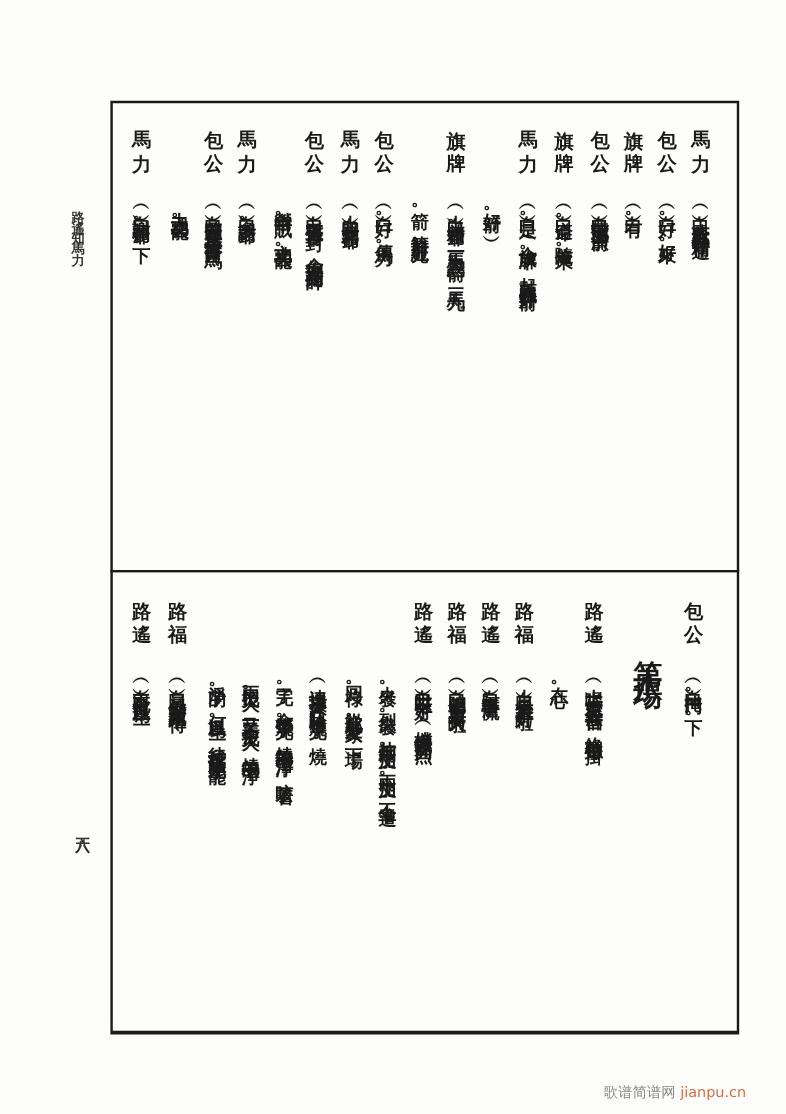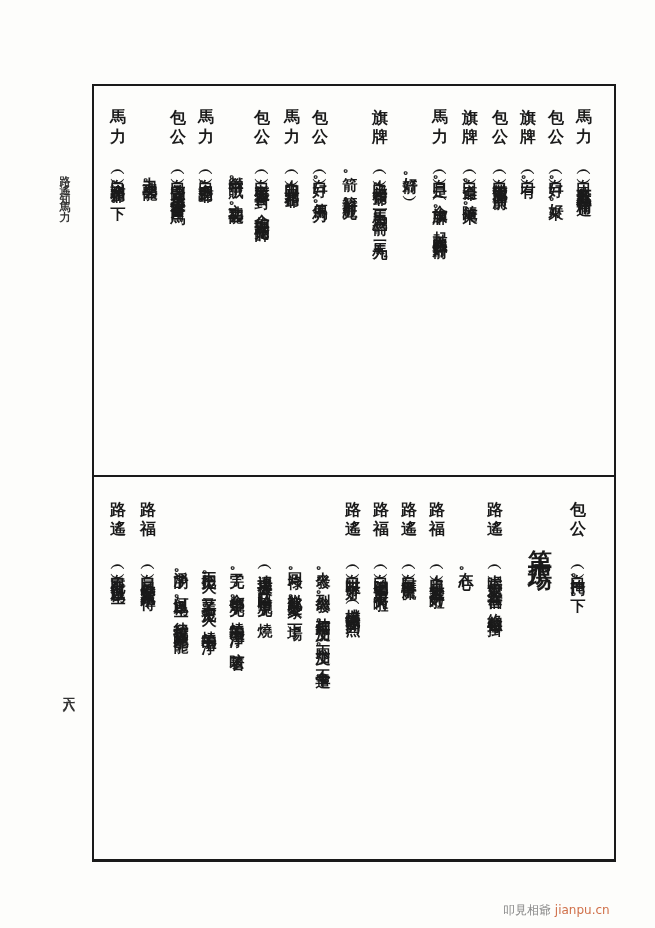--- a/index.html
+++ b/index.html
@@ -114,15 +114,15 @@
   <div class="col" style="left:173px;top:560px">淨的了。何以爲生。待我投入江中死了罷。</div>
 
   <div class="speaker" style="left:140px;top:488px">路福</div>
   <div class="col" style="left:140px;top:560px">（白）員外你老人家死不得。</div>
 
   <div class="speaker" style="left:110px;top:488px">路遙</div>
   <div class="col" style="left:110px;top:560px">（白）不死何以爲生。</div>
 </div>
 
 <div class="watermark">
-  <span>叩見相爺</span>
+  <span>歌谱简谱网</span>
   <span class="site">jianpu.cn</span>
 </div>
 
 </body></html>

